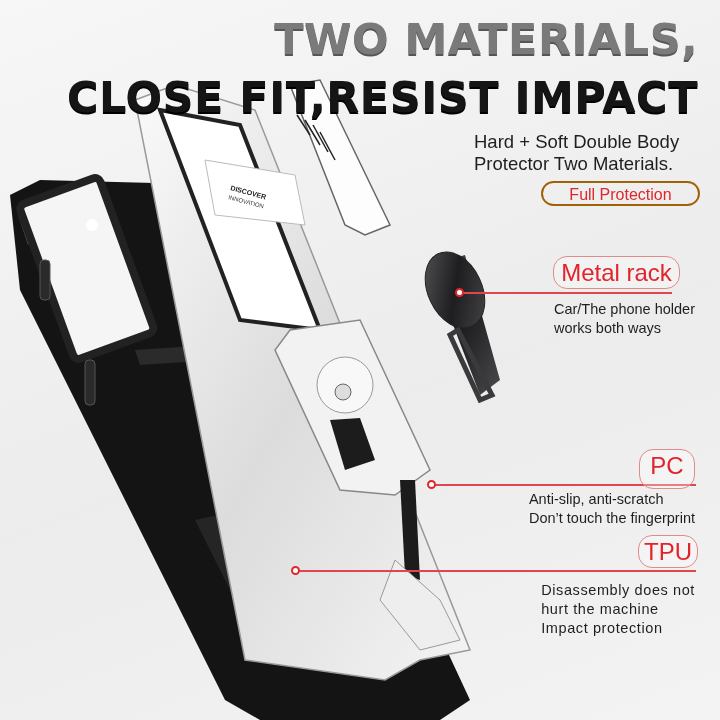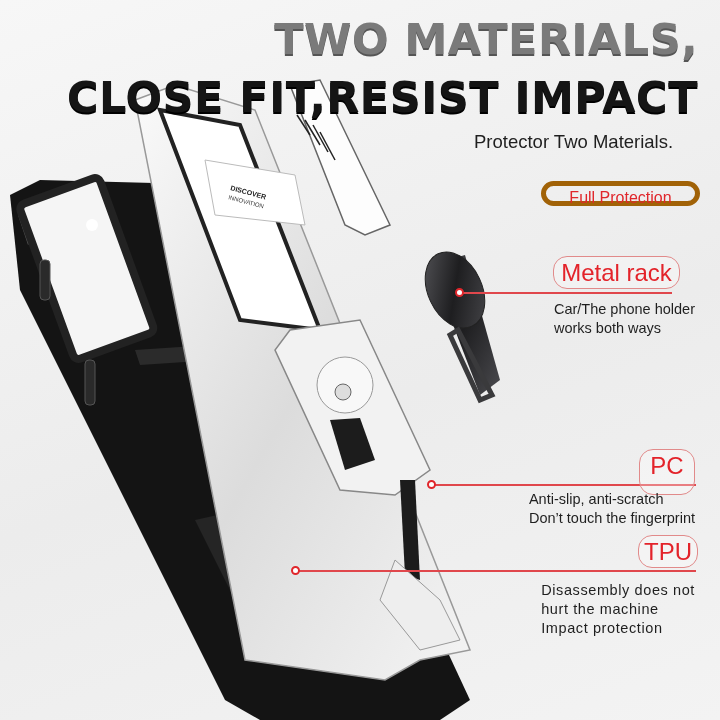--- a/index.html
+++ b/index.html
@@ -20,30 +20,30 @@
       text-shadow: 0 2px 0 #555; }
     .headline.l2 { top: 72px; font-size: 43px; color: #151515;
       text-shadow: 0 2px 0 #000; }
 
     .intro {
       position: absolute; left: 474px; top: 131px;
       font-size: 18.5px; line-height: 22px; color: #1f1f1f; z-index: 5;
     }
     .pill {
       position: absolute; left: 541px; top: 181px; width: 159px; height: 25px;
-      border: 5px solid #a16207; border-radius: 13px;
+      border: 2px solid #a16207; border-radius: 13px;
       color: #e0262b; font-size: 16px; text-align: center; line-height: 23px; z-index: 5;
     }
 
     .tag {
       position: absolute; border: 1px solid #e18a8a; border-radius: 14px;
       color: #e3232a; text-align: center; z-index: 5; background: rgba(255,255,255,0.3);
     }
     .tag.metal { left: 553px; top: 256px; width: 127px; height: 33px; font-size: 24px; line-height: 31px; }
-    .tag.pc    { left: 639px; top: 449px; width: 56px;  height: 46px; font-size: 24px; line-height: 31px; }
+    .tag.pc    { left: 639px; top: 449px; width: 56px;  height: 40px; font-size: 24px; line-height: 31px; }
     .tag.tpu   { left: 638px; top: 535px; width: 60px;  height: 33px; font-size: 24px; line-height: 31px; }
 
     .desc {
       position: absolute; right: 25px; text-align: left; color: #1f1f1f;
       font-size: 14.5px; line-height: 19px; z-index: 5;
     }
     .desc.metal { top: 300px; }
     .desc.pc    { top: 490px; }
     .desc.tpu   { top: 581px; letter-spacing: 0.6px; }
 
@@ -114,20 +114,21 @@
     <path d="M430,265 L465,255 L500,380 L480,395 Z" fill="url(#ring)"></path>
     <ellipse cx="455" cy="290" rx="27" ry="40" transform="rotate(-25 455 290)" fill="url(#ring)" stroke="#222"></ellipse>
     <path d="M458,330 L492,395 L480,400 L450,335 Z" fill="none" stroke="#3a3a3c" stroke-width="5"></path>
   </g>
 </svg>
 
 <div class="headline l1">TWO MATERIALS,</div>
 <div class="headline l2">CLOSE FIT,RESIST IMPACT</div>
 
 <div class="intro">
+  <div>Hard + Soft Double Body</div>
   <div>Protector Two Materials.</div>
 </div>
 <div class="pill">Full Protection</div>
 
 <div class="tag metal">Metal rack</div>
 <div class="callout-line" style="left:460px; top:292px; width:212px;"></div>
 <div class="callout-dot" style="left:455px; top:288px;"></div>
 <div class="desc metal">
   <div>Car/The phone holder</div>
   <div>works both ways</div>

